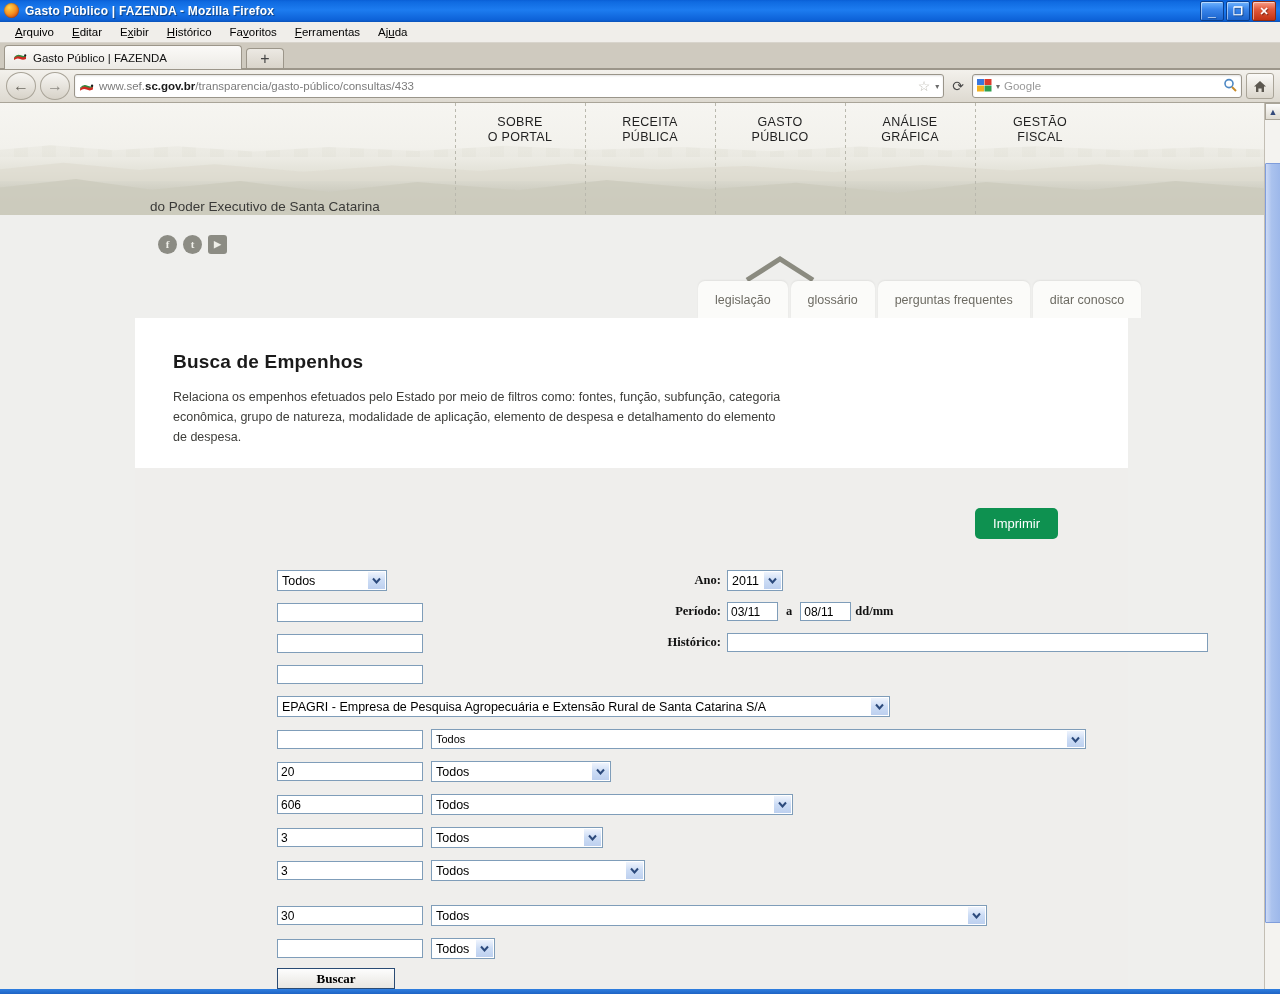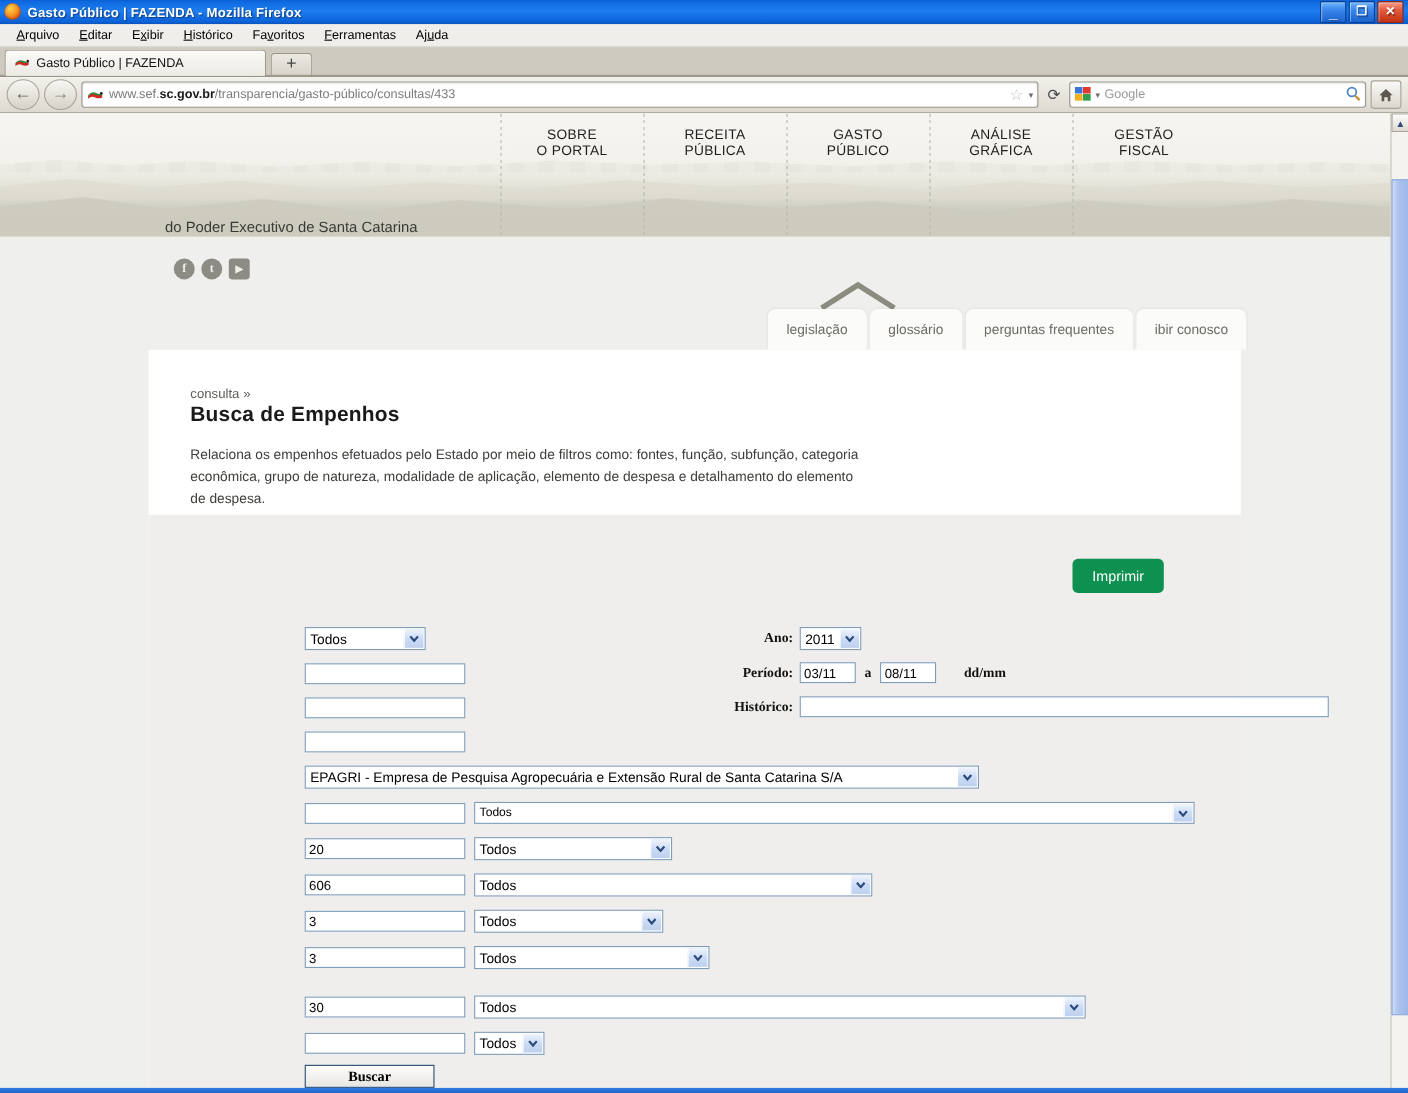--- a/index.html
+++ b/index.html
@@ -425,27 +425,26 @@
         <div class="subtab">
             <span>legislação</span>
           </div>
         <div class="subtab">
             <span>glossário</span>
           </div>
         <div class="subtab">
             <span>perguntas frequentes</span>
           </div>
         <div class="subtab">
-            <span>ibir conosco</span>
+            <span>ditar conosco</span>
           </div>
       </div>
 
       <div class="panel">
         <div class="panel-head">
-          <div class="crumb">consulta »</div>
           <div class="ptitle">Busca de Empenhos</div>
           <div class="pdesc">Relaciona os empenhos efetuados pelo Estado por meio de filtros como: fontes, função, subfunção, categoria econômica, grupo de natureza, modalidade de aplicação, elemento de despesa e detalhamento do elemento de despesa.</div>
         </div>
 
         <div class="form-wrap">
           <div class="imprimir"><span>Imprimir</span></div>
 
           <table class="frm">
 
             <tbody>
@@ -656,21 +655,21 @@
                     </svg>
                   </span>
               </span>
             </div>
             <div style="height:10px"></div>
             <div class="rrow" style="height:21px">
               <span class="rlbl">Período:</span>
               <span class="txt" style="width:51px">03/11</span>
               <span class="plain" style="padding:0 8px">a</span>
               <span class="txt" style="width:51px">08/11</span>
-              <span class="plain" style="padding-left:25px">dd/mm</span>
+              <span class="plain" style="padding-left:4px">dd/mm</span>
             </div>
             <div style="height:10px"></div>
             <div class="rrow" style="height:21px">
               <span class="rlbl">Histórico:</span>
               <span class="txt" style="width:481px"></span>
             </div>
           </div>
 
         </div>
       </div>

